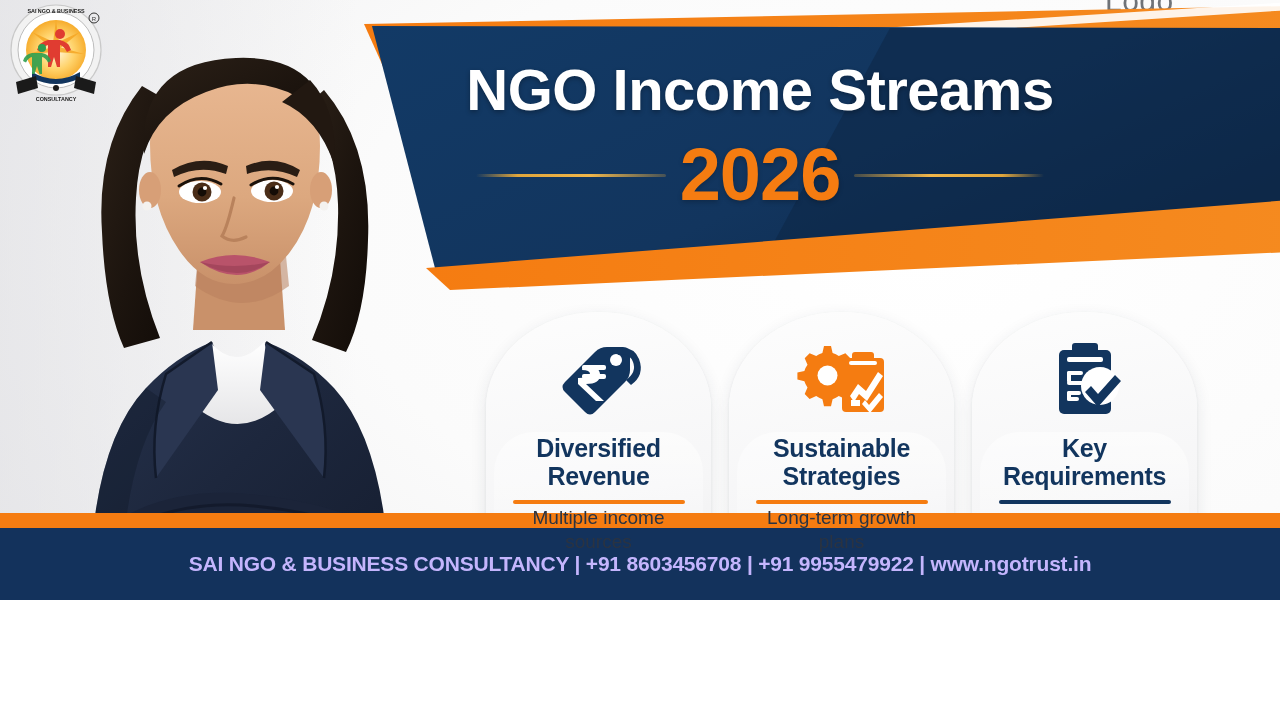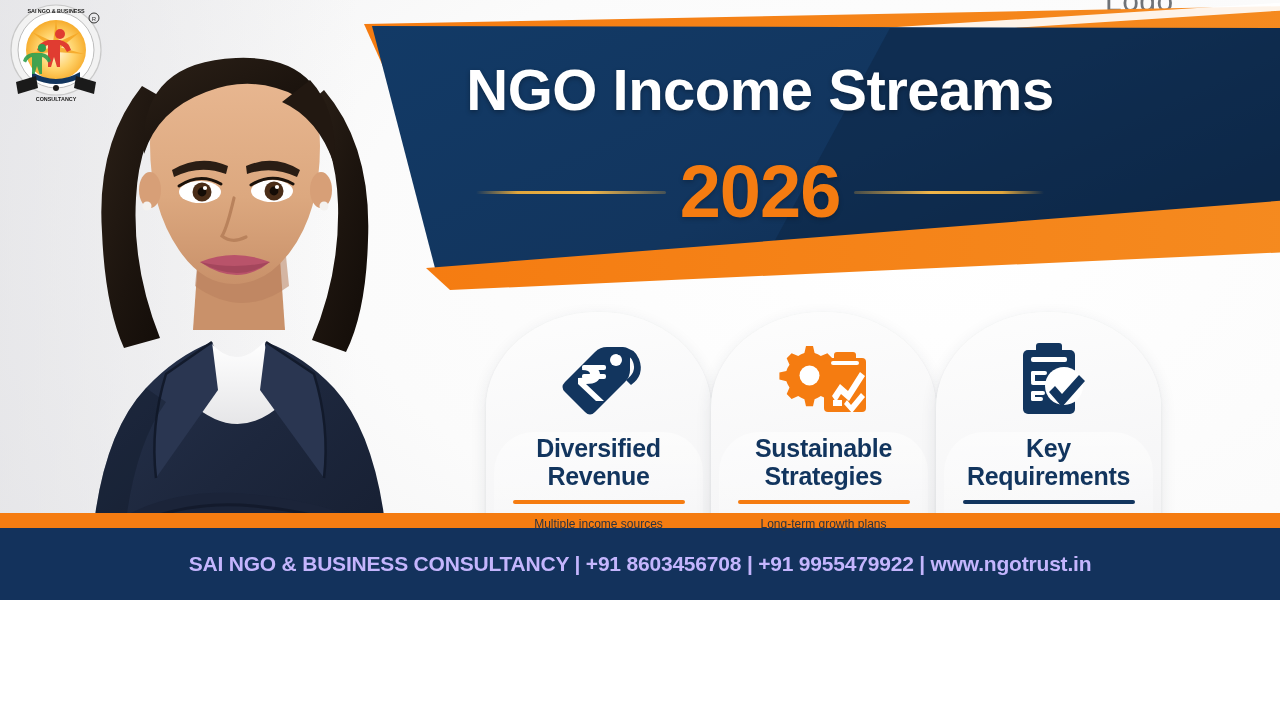--- a/index.html
+++ b/index.html
@@ -48,21 +48,21 @@
   }
   .title {
     position:absolute; left:90px; top:60px; width:680px;
     text-align:center;
     font-size:58px; line-height:1.02; font-weight:bold;
     color:#ffffff; letter-spacing:-0.5px;
     text-shadow:0 2px 5px rgba(0,0,0,.30);
     font-family:"Liberation Sans", sans-serif;
   }
   .year-row{
-    position:absolute; left:70px; top:157px; width:720px;
+    position:absolute; left:70px; top:140px; width:720px;
     display:flex; align-items:center; justify-content:center; gap:14px;
   }
   .rule {
     height:3px; flex:1 1 auto; max-width:190px;
     background:linear-gradient(90deg,rgba(214,160,60,0) 0%, #E0A63C 22%, #F0B64A 60%, rgba(224,166,60,.25) 100%);
     border-radius:2px;
   }
   .rule.right{
     background:linear-gradient(270deg,rgba(214,160,60,0) 0%, #E0A63C 22%, #F0B64A 60%, rgba(224,166,60,.25) 100%);
   }
@@ -76,21 +76,21 @@
   
   .presenter{
     position:absolute; left:-6px; top:-6px; width:520px; height:640px;
   }
   .presenter svg{ display:block; width:100%; height:100%; }
 
   
   .cards {
     position:absolute; left:486px; top:312px;
     width:712px; height:322px;
-    display:flex; align-items:flex-start;
+    display:flex; gap:18px; align-items:flex-start;
   }
   .card {
     position:relative;
     width:225px; height:312px;
     background:linear-gradient(170deg,#fdfdfd 0%,#f6f6f7 58%,#ececed 100%);
     border-radius:112px / 96px;
     box-shadow:0 5px 16px rgba(40,50,70,.10), 0 1px 3px rgba(40,50,70,.07);
     display:flex; flex-direction:column; align-items:center;
     padding-top:26px;
   }
@@ -110,22 +110,22 @@
     color:#12355E; letter-spacing:-.3px;
   }
   .card-divider{
     position:relative; z-index:2;
     margin-top:10px; width:172px; height:4px; border-radius:2px;
     background:#F57C11;
   }
   .card-divider.navy{ background:#12355E; height:4px; }
   .card-desc{
     position:relative; z-index:2;
-    margin-top:13px; width:190px; text-align:center;
-    font-size:12px; line-height:1.28; color:#2A3342;
+    margin-top:2px; width:190px; text-align:center;
+    font-size:19px; line-height:1.28; color:#2A3342;
   }
 
   
   .footer-orange{
     position:absolute; left:0; bottom:72px; width:1280px; height:15px;
     background:#F57C11;
   }
   .footer-bar{
     position:absolute; left:0; bottom:0; width:1280px; height:72px;
     background:#13325C;

